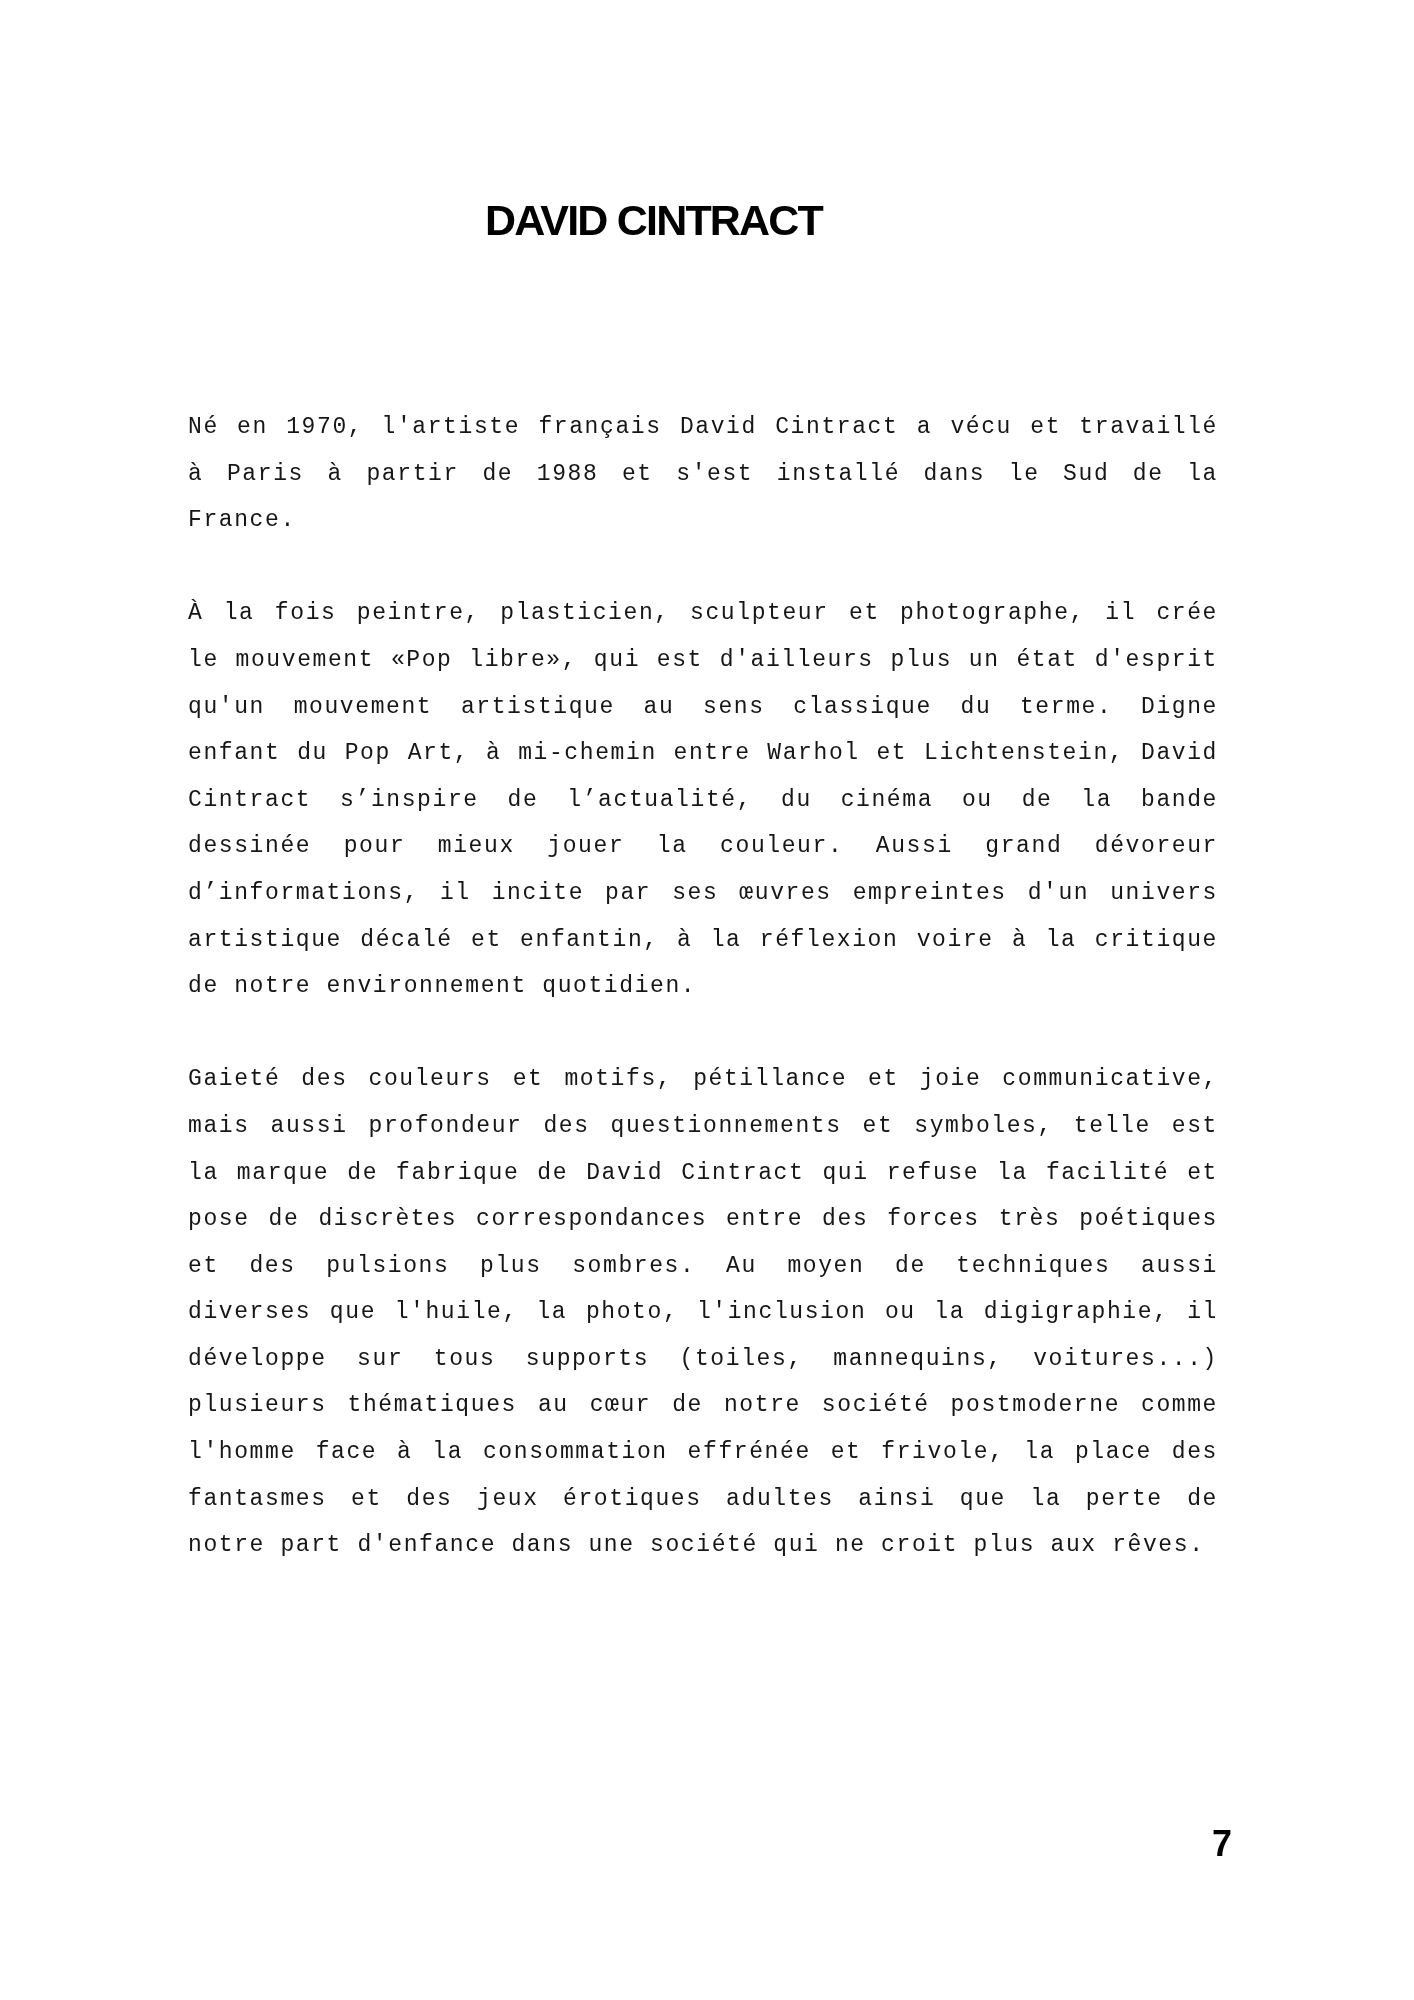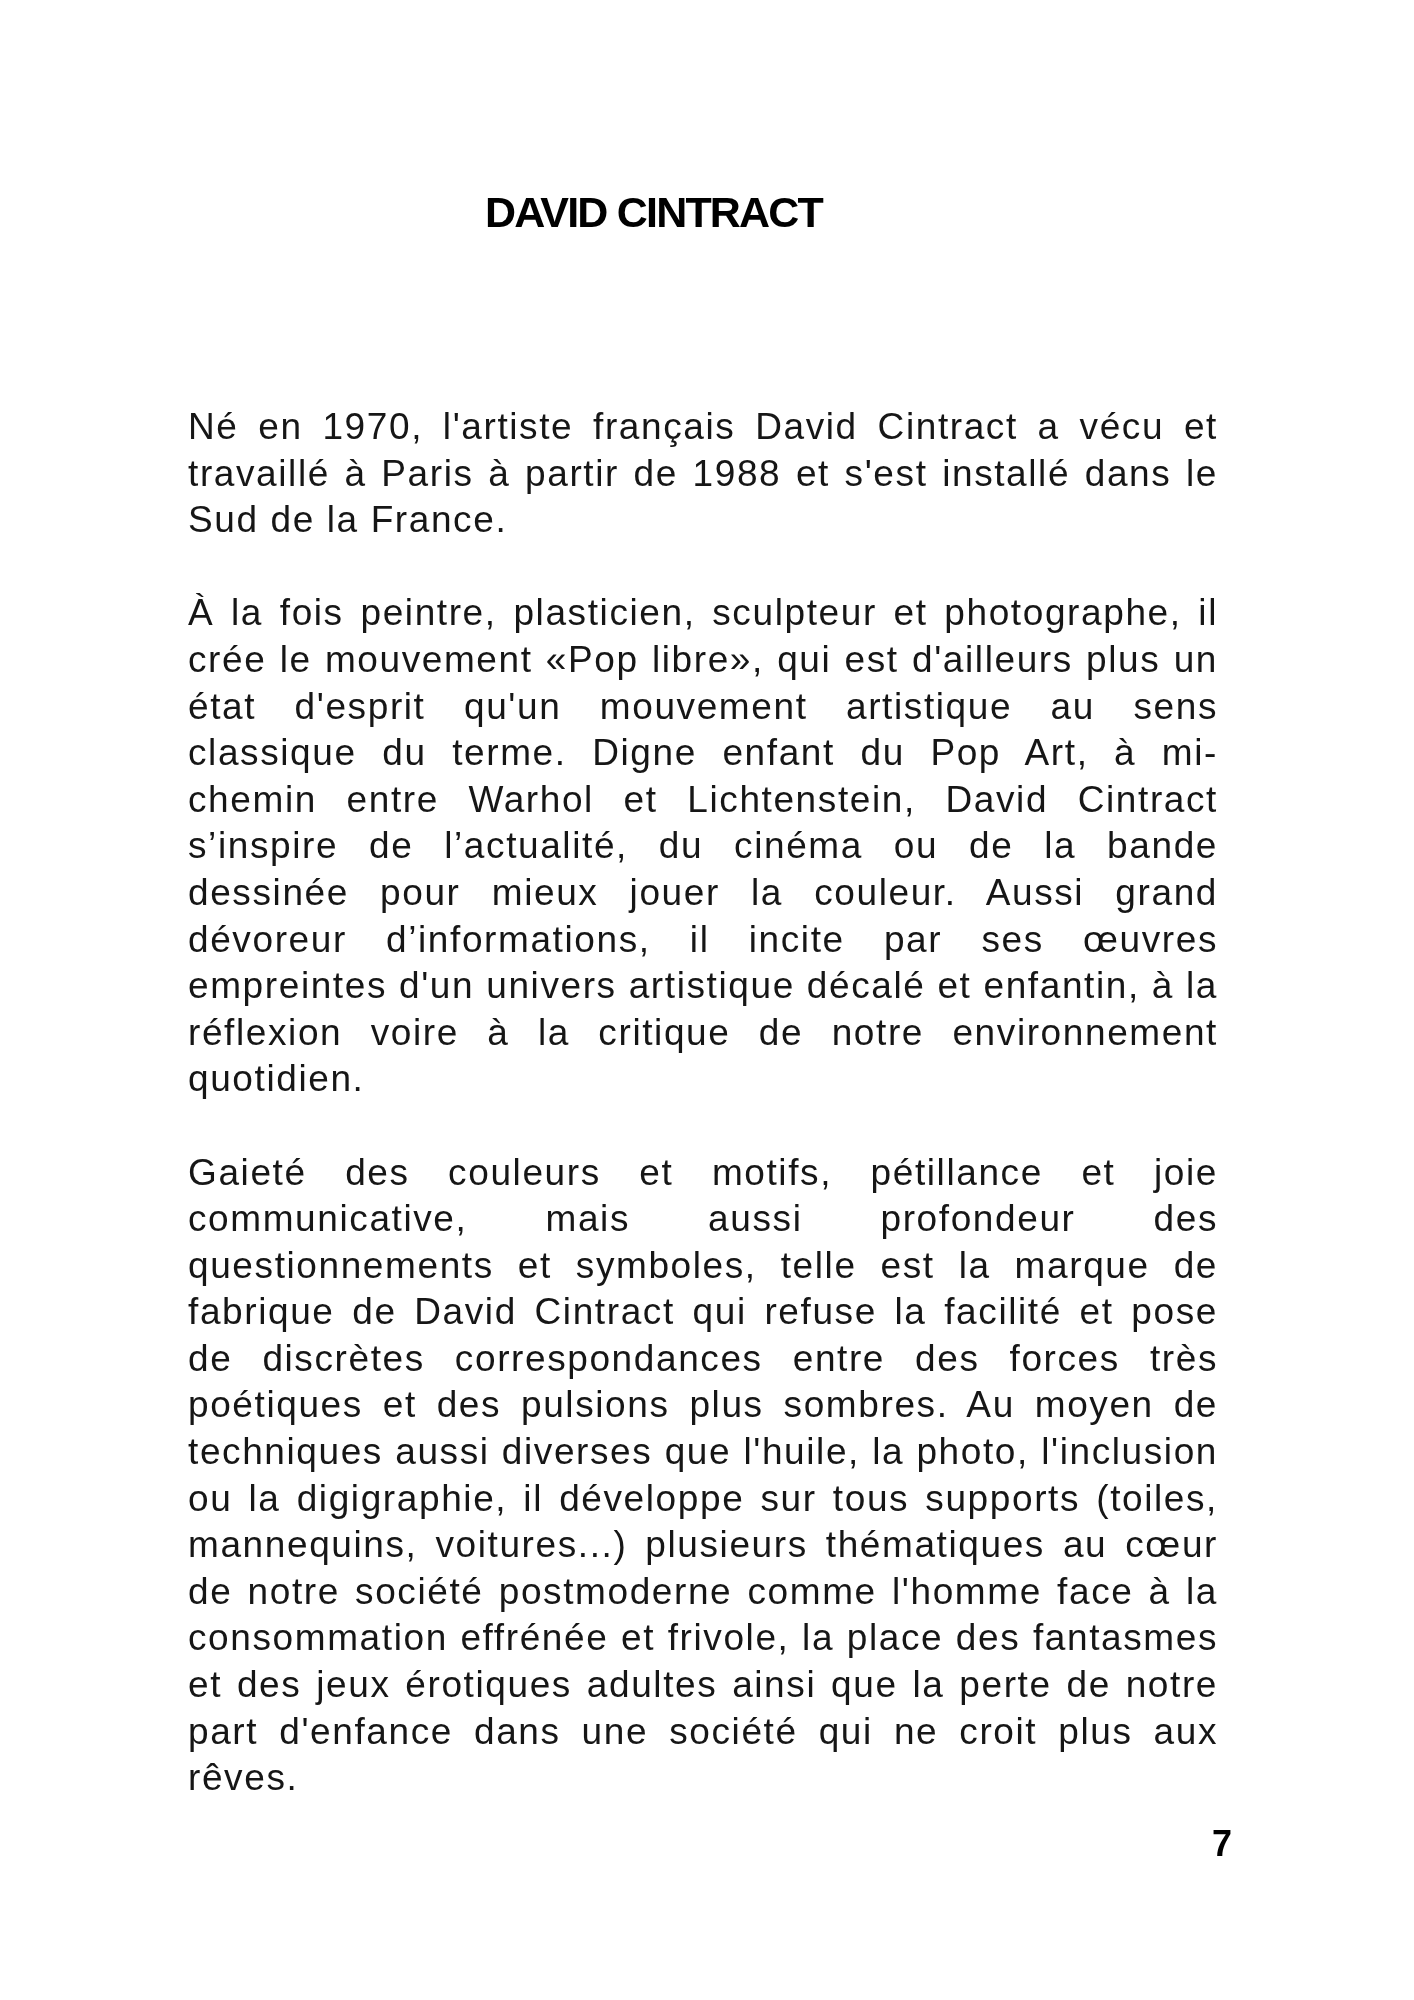--- a/index.html
+++ b/index.html
@@ -17,39 +17,39 @@
     .page {
       position: absolute;
       left: 0; top: 0;
       width: 1414px;
       height: 2000px;
       background: #ffffff;
     }
     .title {
       position: absolute;
       left: 485px;
-      top: 184px;
+      top: 192px;
       width: 380px;
       margin: 0;
       font-family: "Liberation Sans", sans-serif;
       font-weight: 700;
       font-size: 43px;
       line-height: 56px;
       letter-spacing: -1.8px;
       color: #000000;
       white-space: nowrap;
     }
     .body-text {
       position: absolute;
       left: 188px;
       top: 404px;
       width: 1030px;
-      font-family: Liberation Sans, sans-serif;
+      font-family: Liberation Mono, monospace;
       font-weight: 400;
-      font-size: 37px;
+      font-size: 23px;
       line-height: 46.6px;
       letter-spacing: 1.6px;
       color: #161616;
     }
     .para {
       margin: 0 0 46.6px 0;
       text-align: justify;
       text-align-last: left;
       hyphens: none;
     }

